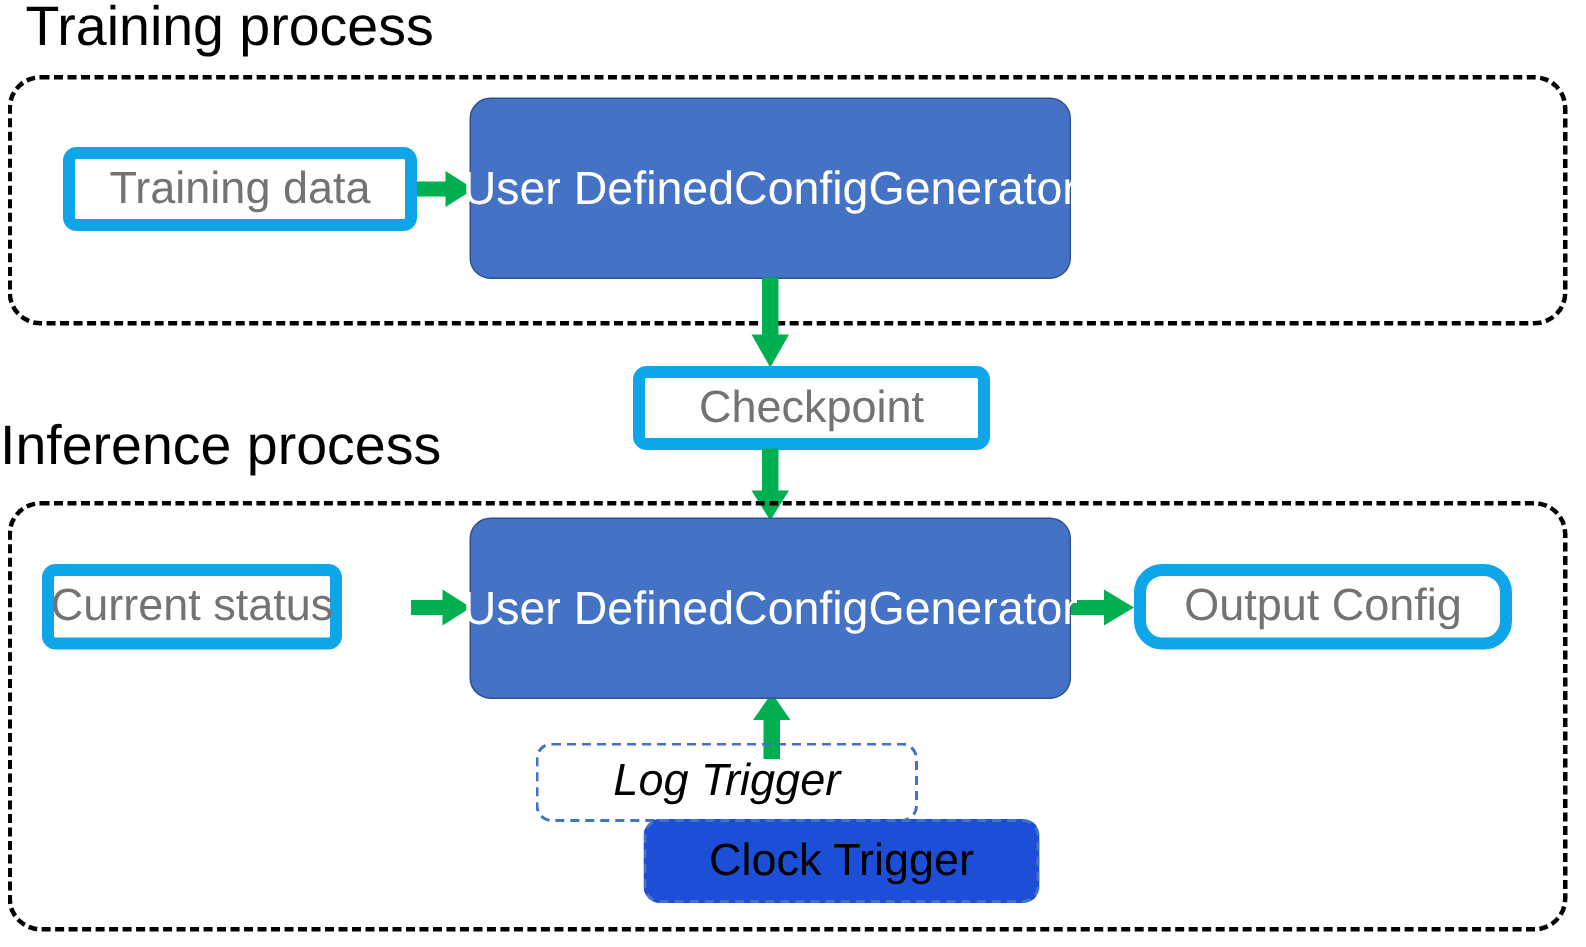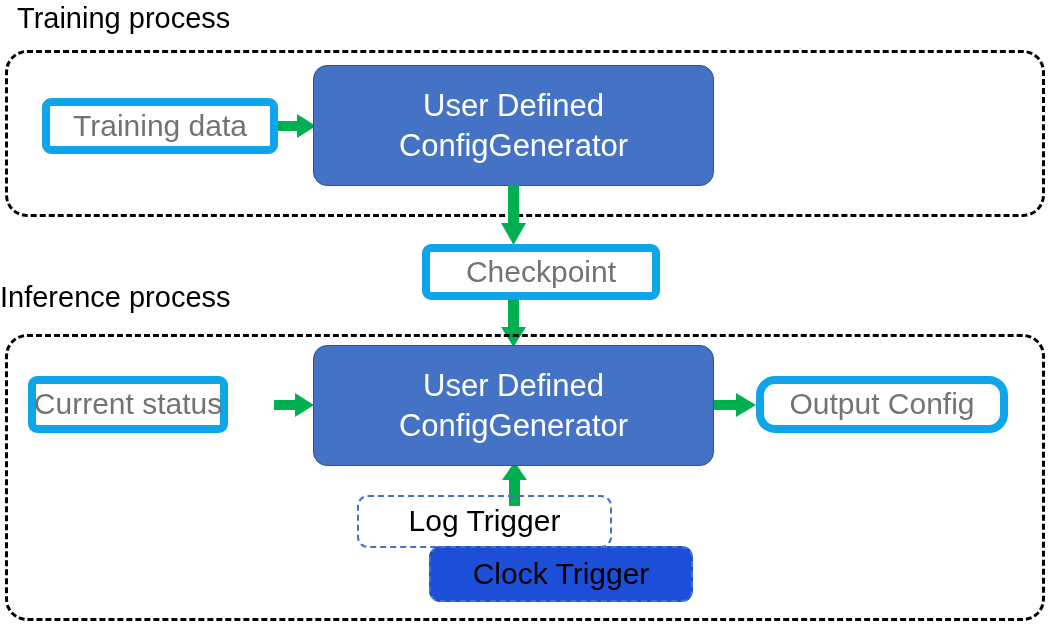--- a/index.html
+++ b/index.html
@@ -19,21 +19,21 @@
     position: absolute;
     left: 0; top: 0;
     width: 1057px;
     height: 631px;
   }
   .abs { position: absolute; box-sizing: border-box; }
 
   
   .section-label {
     color: #000000;
-    font-size: 29px;
+    font-size: 37px;
     line-height: 30px;
     letter-spacing: 0px;
     white-space: nowrap;
   }
 
   
   .process-container {
     border: 3px dashed #000000;
     border-radius: 22px;
     background: transparent;
@@ -52,21 +52,21 @@
     line-height: 1.15;
     white-space: nowrap;
   }
 
   
   .proc-box {
     background: #4472C4;
     border: 1.5px solid #2F528F;
     border-radius: 14px;
     display: flex;
-    flex-direction: column;
+    flex-direction: row;
     align-items: center;
     justify-content: center;
     color: #ffffff;
     font-size: 31px;
     line-height: 1.28;
     white-space: nowrap;
   }
   .proc-box span { display: block; }
 
   
@@ -75,21 +75,21 @@
     border-radius: 11px;
     background: transparent;
     display: flex;
     align-items: center;
     justify-content: center;
     color: #000000;
     font-size: 30px;
     line-height: 1.15;
     white-space: nowrap;
   }
-  .trigger-box.z-top { z-index: 5; }
+  .trigger-box.z-top { z-index: 5; font-style: italic; }
   .trigger-box.z-over { z-index: 6; }
 
   
   .arrow { pointer-events: none; }
   .arrow svg { display: block; overflow: visible; }
 </style>
 </head>
 <body>
 
 <div id="stage">

